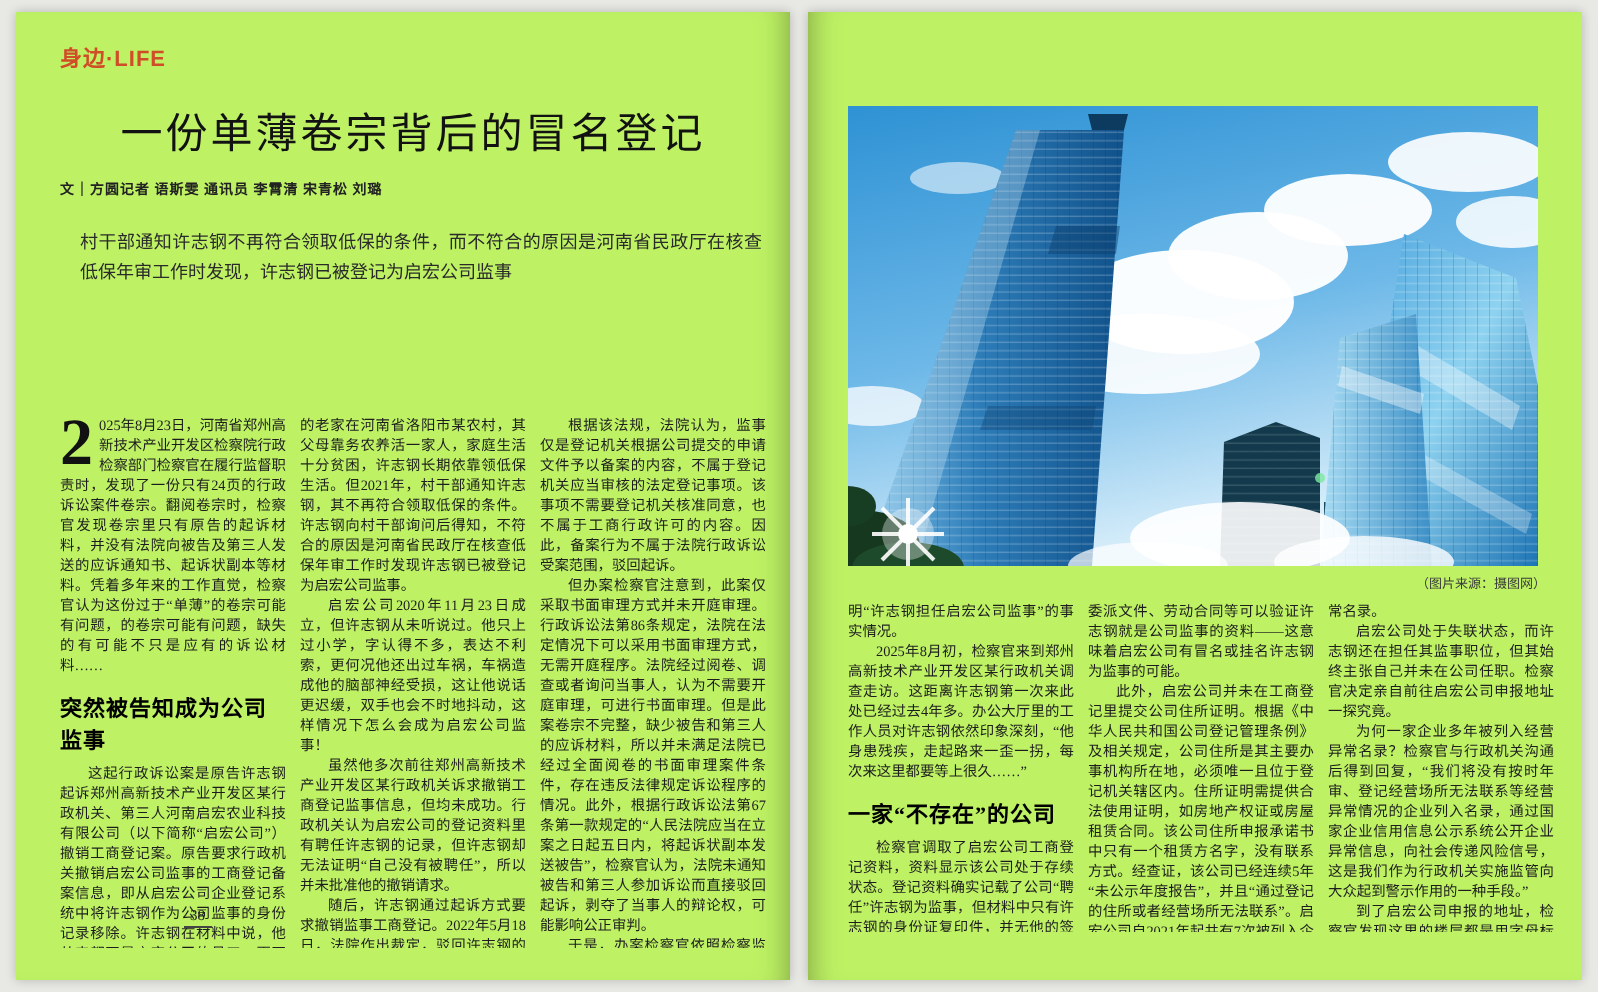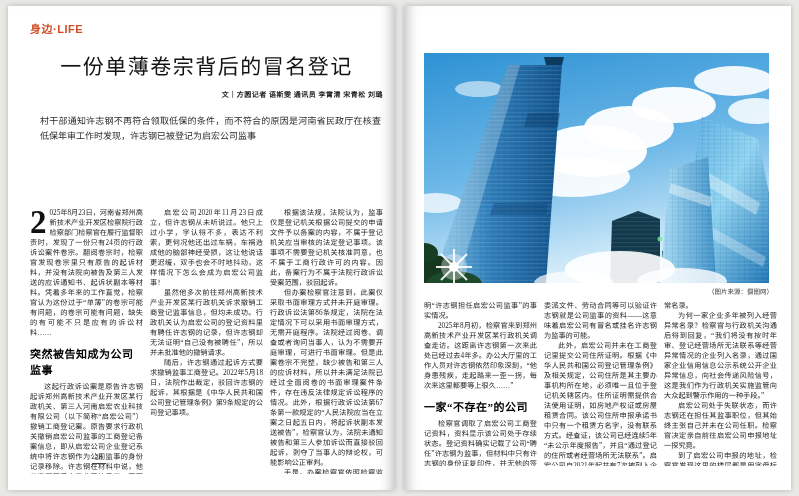--- a/index.html
+++ b/index.html
@@ -4,38 +4,38 @@
 <style>
   html,body{margin:0;padding:0;}
   body{
     width:799px;height:496px;overflow:hidden;
     background:#e8e8e5;
     font-family:"Liberation Serif","DejaVu Serif",serif;
     -webkit-font-smoothing:antialiased;
   }
   .spread{position:relative;width:799px;height:496px;}
   .page{
-    position:absolute;top:6px;height:484px;width:387px;background:#ffffff;
+    position:absolute;top:6px;height:484px;width:387px;background:#bef264;
     box-shadow:0 0 5px rgba(0,0,0,.22);
   }
   .page-left{left:8px;box-shadow:0 0 5px rgba(0,0,0,.22), inset -14px 0 16px -14px rgba(0,0,0,.38);}
   .page-right{left:404px;box-shadow:0 0 5px rgba(0,0,0,.22), inset 14px 0 16px -14px rgba(0,0,0,.38);}
   .page-inner-left{padding:14px 12px 0 22px;position:relative;height:470px;box-sizing:border-box;}
   .page-inner-right{padding:0 14px 0 20px;position:relative;height:484px;box-sizing:border-box;}
 
   .kicker{
     font-family:"Liberation Sans","DejaVu Sans",sans-serif;
     font-weight:bold;font-size:11px;color:#cf4e28;letter-spacing:.5px;
   }
   .title{
     margin:14px 0 0;text-align:center;
     font-size:21px;font-weight:normal;color:#121212;letter-spacing:1.5px;
   }
   .byline{
-    margin-top:9px;text-align:right;
+    margin-top:9px;text-align:left;
     font-size:7px;font-weight:bold;color:#222;letter-spacing:.5px;
   }
   .standfirst{
     margin:15px 2px 0 10px;
     font-size:9px;line-height:15px;color:#2a2a2a;text-align:justify;
   }
 
   .cols{display:flex;gap:7px;}
   .cols-left{margin-top:64px;height:266px;}
   .cols-right{margin-top:5px;height:165px;}
@@ -82,20 +82,21 @@
       <p class="standfirst">村干部通知许志钢不再符合领取低保的条件，而不符合的原因是河南省民政厅在核查低保年审工作时发现，许志钢已被登记为启宏公司监事</p>
 
       <div class="cols cols-left">
         <div class="col">
           <p class="p"><span class="dropcap">2</span><span>025年8月23日，河南省郑州高新技术产业开发区检察院行政检察部门检察官在履行监督职责时，发现了一份只有24页的行政诉讼案件卷宗。翻阅卷宗时，检察官发现卷宗里只有原告的起诉材料，并没有法院向被告及第三人发送的应诉通知书、起诉状副本等材料。凭着多年来的工作直觉，检察官认为这份过于“单薄”的卷宗可能有问题，的卷宗可能有问题，缺失的有可能不只是应有的诉讼材料……</span></p>
           <h3 class="subhead">突然被告知成为公司监事</h3>
           <p class="p indent">这起行政诉讼案是原告许志钢起诉郑州高新技术产业开发区某行政机关、第三人河南启宏农业科技有限公司（以下简称“启宏公司”）撤销工商登记案。原告要求行政机关撤销启宏公司监事的工商登记备案信息，即从启宏公司企业登记系统中将许志钢作为公司监事的身份记录移除。许志钢在材料中说，他从来都不是启宏公司的员工，更不是其监事。</p>
           <p class="p indent">许志钢从小患有小儿麻痹症，被确认为肢体二级残疾，双腿行动不便，他</p>
         </div>
         <div class="col">
+          <p class="p">的老家在河南省洛阳市某农村，其父母靠务农养活一家人，家庭生活十分贫困，许志钢长期依靠领低保生活。但2021年，村干部通知许志钢，其不再符合领取低保的条件。许志钢向村干部询问后得知，不符合的原因是河南省民政厅在核查低保年审工作时发现许志钢已被登记为启宏公司监事。</p>
           <p class="p indent">启宏公司2020年11月23日成立，但许志钢从未听说过。他只上过小学，字认得不多，表达不利索，更何况他还出过车祸，车祸造成他的脑部神经受损，这让他说话更迟缓，双手也会不时地抖动，这样情况下怎么会成为启宏公司监事！</p>
           <p class="p indent">虽然他多次前往郑州高新技术产业开发区某行政机关诉求撤销工商登记监事信息，但均未成功。行政机关认为启宏公司的登记资料里有聘任许志钢的记录，但许志钢却无法证明“自己没有被聘任”，所以并未批准他的撤销请求。</p>
           <p class="p indent">随后，许志钢通过起诉方式要求撤销监事工商登记。2022年5月18日，法院作出裁定，驳回许志钢的起诉，其根据是《中华人民共和国公司登记管理条例》第9条规定的公司登记事项。</p>
         </div>
         <div class="col">
           <p class="p indent">根据该法规，法院认为，监事仅是登记机关根据公司提交的申请文件予以备案的内容，不属于登记机关应当审核的法定登记事项。该事项不需要登记机关核准同意，也不属于工商行政许可的内容。因此，备案行为不属于法院行政诉讼受案范围，驳回起诉。</p>
           <p class="p indent">但办案检察官注意到，此案仅采取书面审理方式并未开庭审理。行政诉讼法第86条规定，法院在法定情况下可以采用书面审理方式，无需开庭程序。法院经过阅卷、调查或者询问当事人，认为不需要开庭审理，可进行书面审理。但是此案卷宗不完整，缺少被告和第三人的应诉材料，所以并未满足法院已经过全面阅卷的书面审理案件条件，存在违反法律规定诉讼程序的情况。此外，根据行政诉讼法第67条第一款规定的“人民法院应当在立案之日起五日内，将起诉状副本发送被告”，检察官认为，法院未通知被告和第三人参加诉讼而直接驳回起诉，剥夺了当事人的辩论权，可能影响公正审判。</p>
           <p class="p indent">于是，办案检察官依照检察监督审查程序启动审查程序，以确保司法公正。但想要查清全部真相，还需要从源头上查</p>
         </div>
       </div>
@@ -208,22 +209,22 @@
           <p class="p indent">2025年8月初，检察官来到郑州高新技术产业开发区某行政机关调查走访。这距离许志钢第一次来此处已经过去4年多。办公大厅里的工作人员对许志钢依然印象深刻，“他身患残疾，走起路来一歪一拐，每次来这里都要等上很久……”</p>
           <h3 class="subhead">一家“不存在”的公司</h3>
           <p class="p indent">检察官调取了启宏公司工商登记资料，资料显示该公司处于存续状态。登记资料确实记载了公司“聘任”许志钢为监事，但材料中只有许志钢的身份证复印件，并无他的签名，也无聘任证明、</p>
         </div>
         <div class="col">
           <p class="p">委派文件、劳动合同等可以验证许志钢就是公司监事的资料——这意味着启宏公司有冒名或挂名许志钢为监事的可能。</p>
           <p class="p indent">此外，启宏公司并未在工商登记里提交公司住所证明。根据《中华人民共和国公司登记管理条例》及相关规定，公司住所是其主要办事机构所在地，必须唯一且位于登记机关辖区内。住所证明需提供合法使用证明，如房地产权证或房屋租赁合同。该公司住所申报承诺书中只有一个租赁方名字，没有联系方式。经查证，该公司已经连续5年“未公示年度报告”，并且“通过登记的住所或者经营场所无法联系”。启宏公司自2021年起共有7次被列入企业经营异</p>
         </div>
         <div class="col">
           <p class="p">常名录。</p>
+          <p class="p indent">启宏公司处于失联状态，而许志钢还在担任其监事职位，但其始终主张自己并未在公司任职。检察官决定亲自前往启宏公司申报地址一探究竟。</p>
           <p class="p indent">为何一家企业多年被列入经营异常名录？检察官与行政机关沟通后得到回复，“我们将没有按时年审、登记经营场所无法联系等经营异常情况的企业列入名录，通过国家企业信用信息公示系统公开企业异常信息，向社会传递风险信号，这是我们作为行政机关实施监管向大众起到警示作用的一种手段。”</p>
-          <p class="p indent">启宏公司处于失联状态，而许志钢还在担任其监事职位，但其始终主张自己并未在公司任职。检察官决定亲自前往启宏公司申报地址一探究竟。</p>
           <p class="p indent">到了启宏公司申报的地址，检察官发现这里的楼层都是用字母标注楼号，与申报地址里用数字填写的楼号不同。</p>
         </div>
       </div>
 
     </div>
   </div>
 
 </div>
 
 </body></html>

